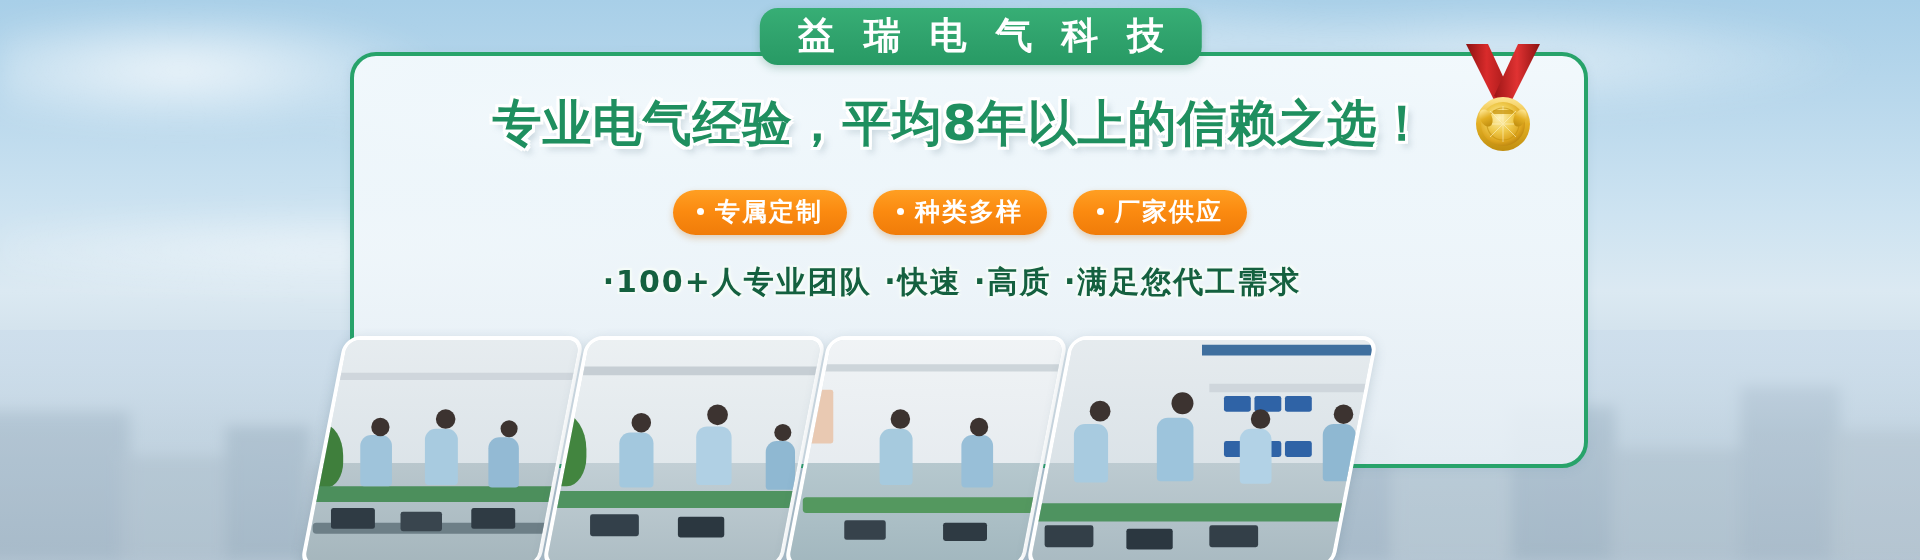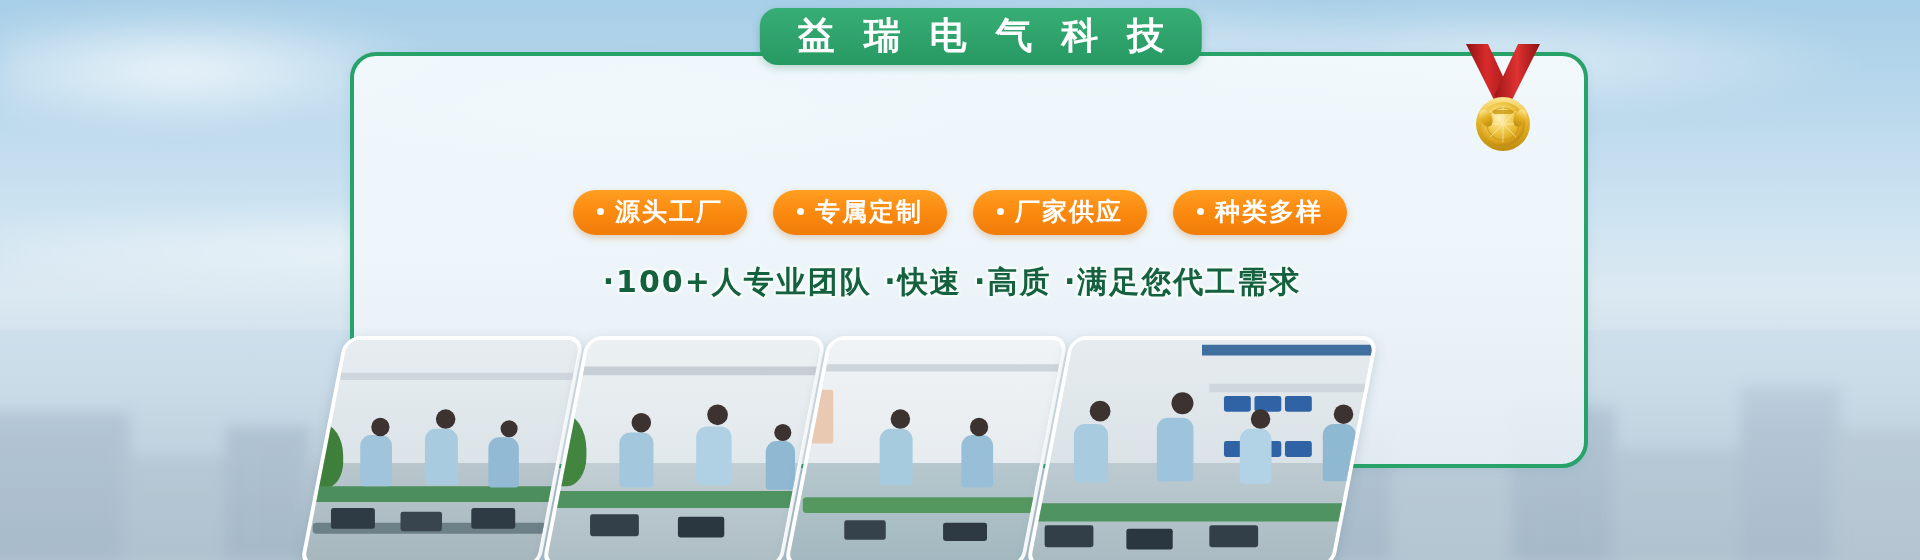--- a/index.html
+++ b/index.html
@@ -183,37 +183,36 @@
     </div>
     <div class="bg-haze"></div>
   </div>
 
   <div class="frame"></div>
 
   <div class="title-badge">
     <div class="t">益 瑞 电 气 科 技</div>
   </div>
 
+  <div class="headline">
+    <div class="h">专业电气经验，平均8年以上的信赖之选！</div>
+  </div>
 
   <div class="pills">
     <div class="pill">
       <span class="dot"></span>
-      <span class="lbl">源头工厂</span>
+      <span class="lbl">专属定制</span>
     </div>
     <div class="pill">
       <span class="dot"></span>
-      <span class="lbl">专属定制</span>
+      <span class="lbl">种类多样</span>
     </div>
     <div class="pill">
       <span class="dot"></span>
       <span class="lbl">厂家供应</span>
-    </div>
-    <div class="pill">
-      <span class="dot"></span>
-      <span class="lbl">种类多样</span>
     </div>
   </div>
 
   <div class="subtitle">
     <div class="s">·100+人专业团队 ·快速 ·高质  ·满足您代工需求</div>
   </div>
 
   <div class="medal">
     <svg viewBox="0 0 86 112" width="86" height="112">
       <defs>

